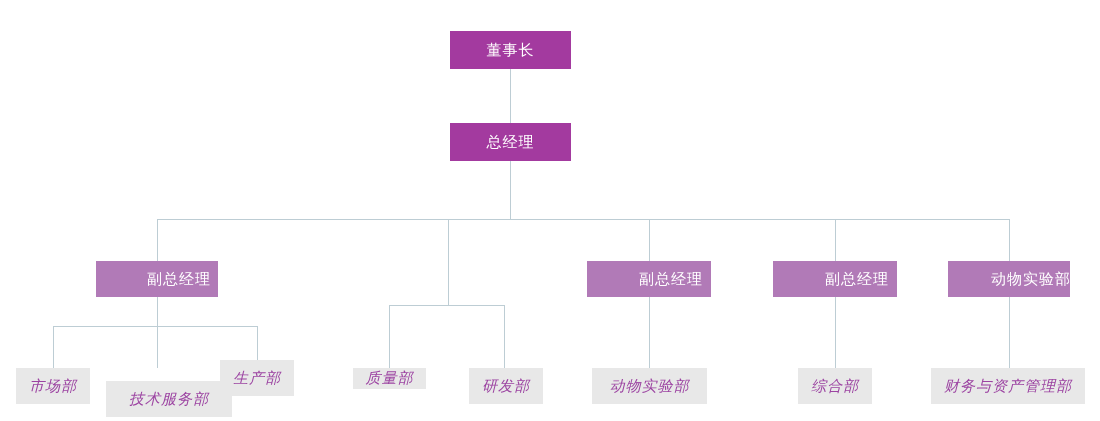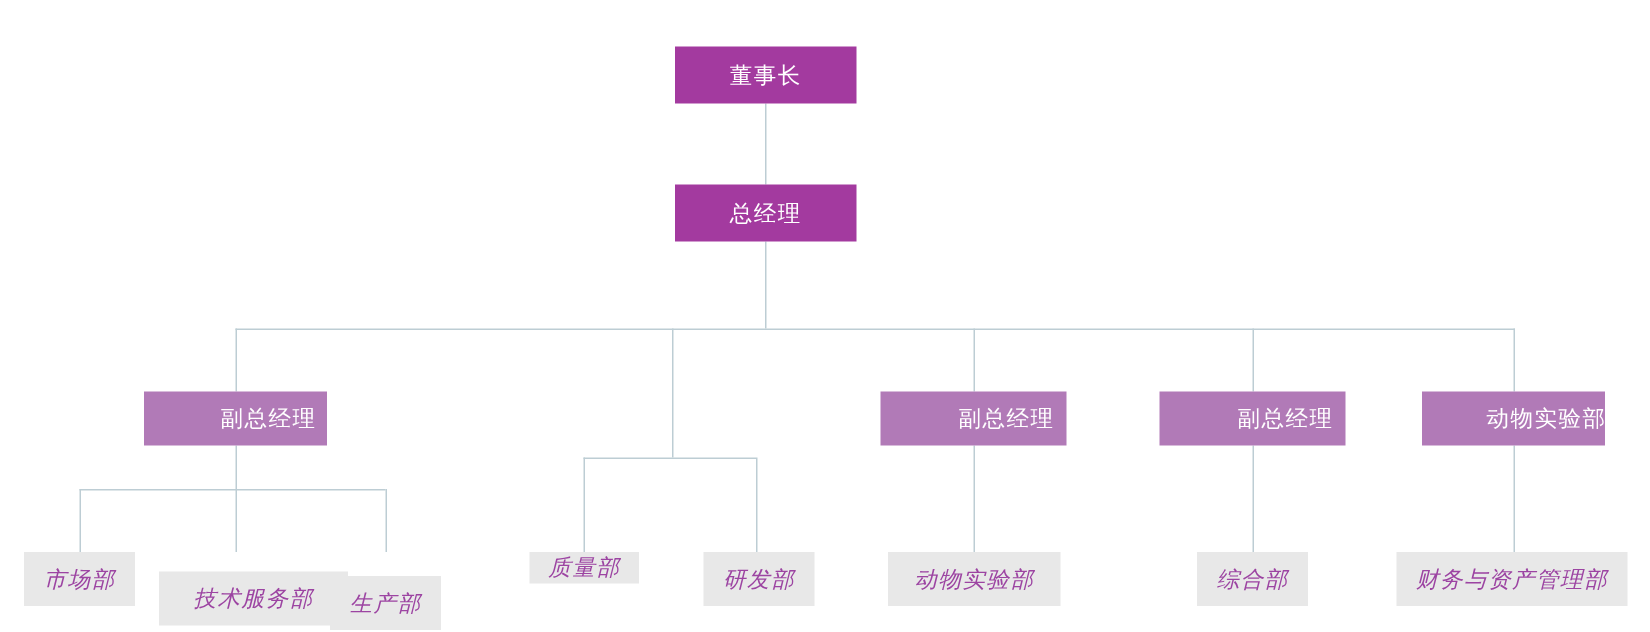--- a/index.html
+++ b/index.html
@@ -79,20 +79,20 @@
 
   <div class="node exec" style="left:450px;top:123px;width:121px;height:38px">总经理</div>
 
   <div class="node mgr" style="left:96px;top:261px;width:122px;height:36px">副总经理</div>
   <div class="node mgr" style="left:587px;top:261px;width:124px;height:36px">副总经理</div>
   <div class="node mgr" style="left:773px;top:261px;width:124px;height:36px">副总经理</div>
   <div class="node mgr" style="left:948px;top:261px;width:122px;height:36px">动物实验部</div>
 
   <div class="node dept" style="left:16px;top:368px;width:74px;height:36px">市场部</div>
   <div class="node dept" style="left:106px;top:381px;width:126px;height:36px">技术服务部</div>
-  <div class="node dept" style="left:220px;top:384px;width:74px;height:36px">生产部</div>
+  <div class="node dept" style="left:220px;top:360px;width:74px;height:36px">生产部</div>
   <div class="node dept" style="left:353px;top:368px;width:73px;height:21px">质量部</div>
   <div class="node dept" style="left:469px;top:368px;width:74px;height:36px">研发部</div>
   <div class="node dept" style="left:592px;top:368px;width:115px;height:36px">动物实验部</div>
   <div class="node dept" style="left:798px;top:368px;width:74px;height:36px">综合部</div>
   <div class="node dept" style="left:931px;top:368px;width:154px;height:36px">财务与资产管理部</div>
 
 </div>
 
 </body></html>

